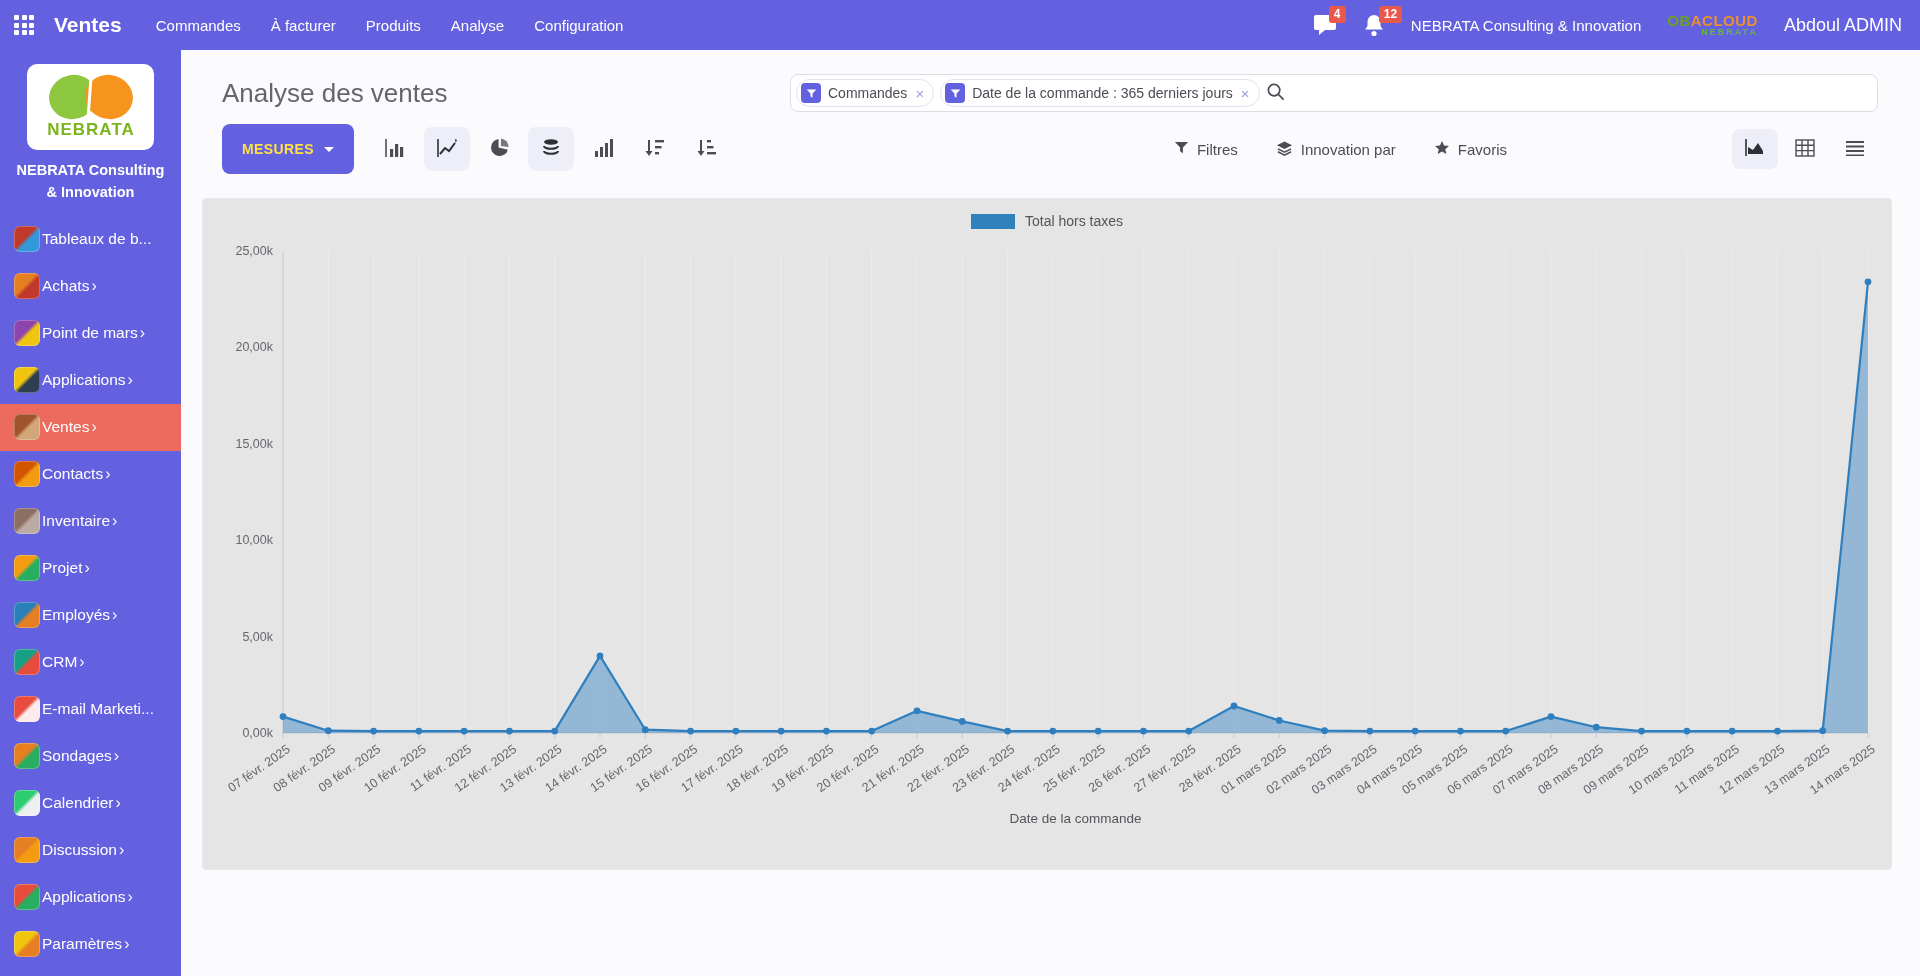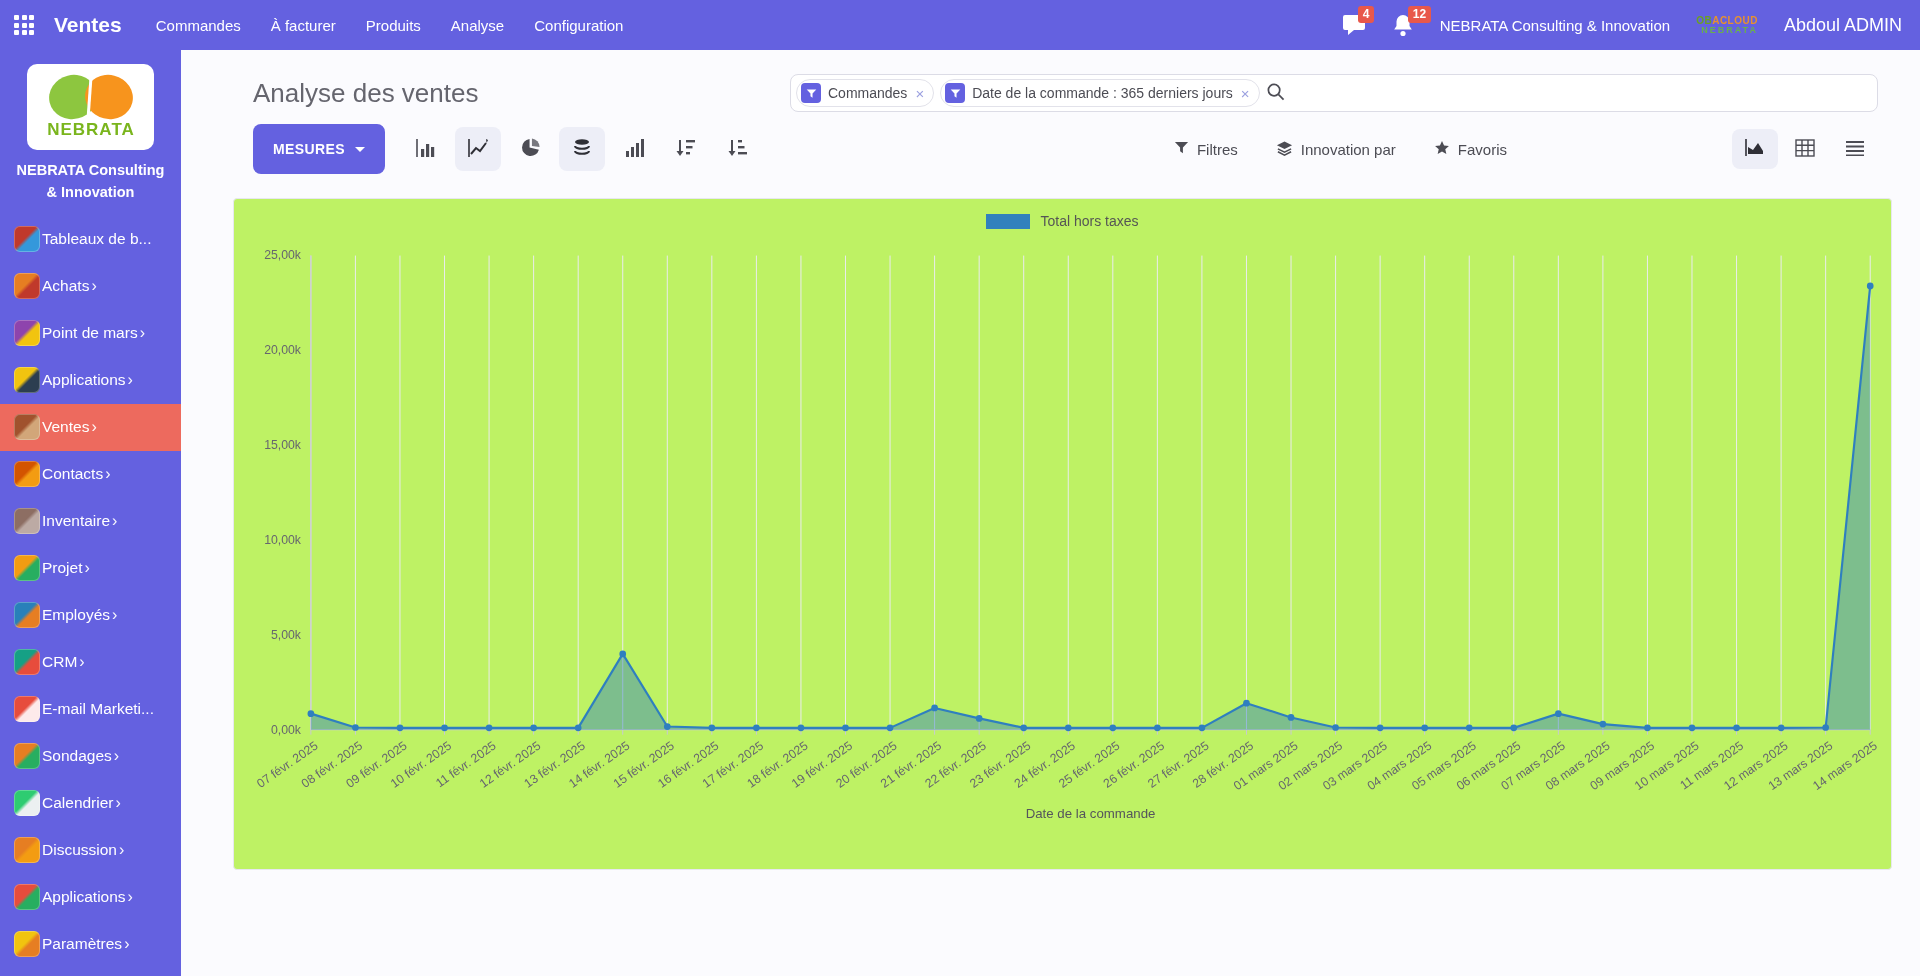--- a/index.html
+++ b/index.html
@@ -15,21 +15,21 @@
   .app-title { font-size:21px; font-weight:700; margin-right:14px; }
   .top-menu { display:flex; gap:30px; }
   .top-link { color:#fff; font-size:15px; text-decoration:none; cursor:pointer; }
   .tb-right { margin-left:auto; display:flex; align-items:center; gap:26px; }
   .icon-badge { position:relative; cursor:pointer; }
   .icon-badge svg { display:block; }
   .badge { position:absolute; top:-8px; left:16px; background:var(--badge,#e8584b); color:#fff;
     font-size:12px; font-weight:700; padding:1px 5px; border-radius:3px; line-height:15px; }
   .company { font-size:15px; }
   .obalogo { text-align:right; line-height:1; cursor:pointer; }
-  .obalogo .l1 { font-size:10px; font-weight:800; letter-spacing:.5px; }
+  .obalogo .l1 { font-size:15px; font-weight:800; letter-spacing:.5px; }
   .obalogo .l2 { font-size:9px; font-weight:800; letter-spacing:2px; }
   .user { font-size:18px; cursor:pointer; }
 
   
   .layout { display:flex; height:926px; }
 
   
   .sidebar { width:181px; background:var(--primary,#6461e0); color:#fff; flex:none;
     display:flex; flex-direction:column; align-items:center; padding-top:14px; overflow:hidden; }
   .logo-card { width:127px; height:86px; background:#fff; border-radius:10px;
@@ -39,53 +39,53 @@
   .side-menu { margin-top:12px; width:100%; }
   .side-item { display:flex; align-items:center; gap:2px; padding:10.5px 6px 10.5px 14px;
     font-size:15.5px; cursor:pointer; white-space:nowrap; }
   .side-item.active { background:var(--active-item,#ed6a5e); }
   .side-icon { width:26px; height:26px; border-radius:6px; flex:none;
     box-shadow: inset 0 0 0 1px rgba(255,255,255,.25); }
   .side-label { overflow:hidden; text-overflow:ellipsis; }
   .side-chevron { font-size:16px; opacity:.95; }
 
   
-  .main { flex:1; padding:24px 28px 0 21px;margin-left:31px; }
+  .main { flex:1; padding:24px 28px 0 21px; }
   .header-row { display:flex; justify-content:space-between; align-items:flex-start;
     padding:0 14px 0 20px; }
   .page-title { margin:4px 0 0; font-size:26px; font-weight:400; color:#65656e; }
   .searchbar { width:1088px; height:38px; background:#fff; border:1px solid #dcdce6;
     border-radius:8px; display:flex; align-items:center; gap:6px; padding:0 12px 0 5px; }
   .pill { display:flex; align-items:center; gap:7px; border:1px solid #e2e2ea; border-radius:20px;
     padding:3px 9px 3px 4px; font-size:14px; color:#4c4c54; background:#fff; white-space:nowrap; }
   .pill-icon { width:20px; height:20px; border-radius:4px; background:var(--primary,#6461e0);
     display:flex; align-items:center; justify-content:center; flex:none; }
   .pill-x { color:#9ba0e0; font-size:15px; cursor:pointer; margin-left:1px; }
   .searchbar input { flex:1; border:none; outline:none; font-size:15px; color:#333; min-width:60px; }
   .searchbar input::placeholder { color:#6a6a72; }
 
   .controls-row { margin-top:12px; display:flex; align-items:center; padding:0 14px 0 20px; }
-  .measures-btn { background:var(--primary,#6461e0); color:#ffffff; border:none; border-radius:8px;
+  .measures-btn { background:var(--primary,#6461e0); color:#fde047; border:none; border-radius:8px;
     font-family:inherit; font-size:14px; font-weight:700; letter-spacing:.4px;
     padding:0 20px; height:50px; display:flex; align-items:center; gap:10px; cursor:pointer; }
   .caret-down { width:0; height:0; border-left:5px solid transparent; border-right:5px solid transparent;
     border-top:5px solid #fff; }
   .icon-btns { display:flex; align-items:center; gap:6px; margin-left:18px; }
   .icon-btn { width:46px; height:44px; border:none; background:transparent; border-radius:8px;
     display:flex; align-items:center; justify-content:center; cursor:pointer; color:#4c4c54; }
   .icon-btn.active { background:#edeef7; }
   .right-controls { margin-left:auto; display:flex; }
   .text-control { display:flex; align-items:center; gap:8px; font-size:15px; color:#4c4c54;
     cursor:pointer; margin-left:38px; }
   .view-switcher { display:flex; gap:4px; margin-left:225px; }
   .view-btn { width:46px; height:40px; border:none; background:transparent; border-radius:8px;
     display:flex; align-items:center; justify-content:center; cursor:pointer; color:#4c4c54; }
   .view-btn.active { background:#edeef7; color:#2f2f36; }
 
-  .chart-card { margin-top:24px; background:#bef264; border:1px solid #e7e7ef; border-radius:4px;
+  .chart-card { margin-top:24px; background:#e5e5e5; border:1px solid #e7e7ef; border-radius:4px;
     padding:12px 8px 4px; height:672px; }
   .legend { display:flex; justify-content:center; align-items:center; gap:10px;
     font-size:14px; color:#555; margin:2px 0 4px; }
   .legend .swatch { width:44px; height:15px; display:inline-block; }
   #chart-svg { width:100%; height:600px; display:block; }
 </style>
 </head>
 <body>
 
 <nav class="topbar">

